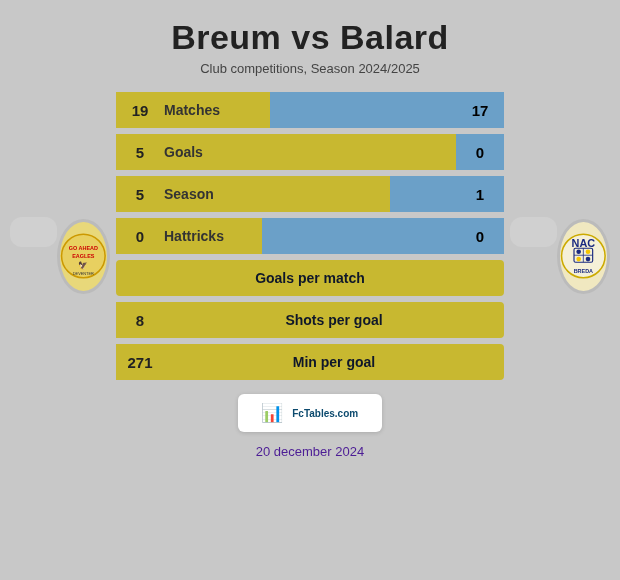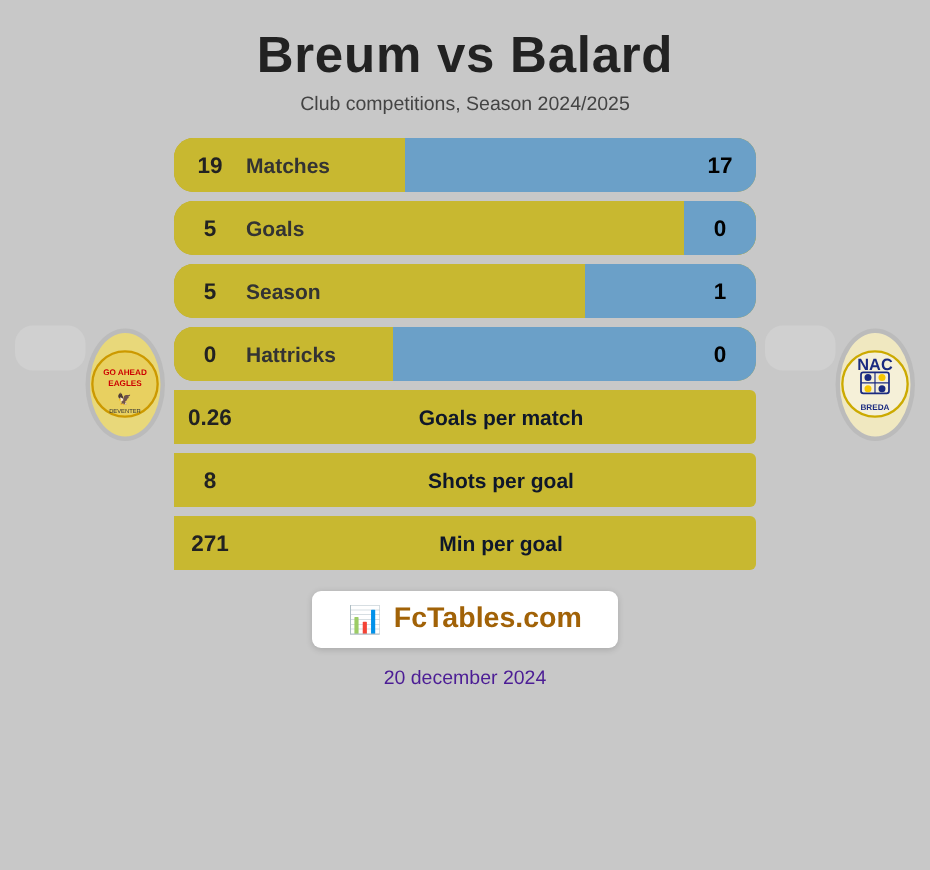--- a/index.html
+++ b/index.html
@@ -87,21 +87,21 @@
       display: flex;
       flex-direction: column;
       gap: 6px;
       padding: 0 6px;
     }
     .stat-row {
       display: flex;
       align-items: center;
       height: 36px;
       background: #b8a830;
-      border-radius: 13px;
+      border-radius: 0;
       position: relative;
       overflow: hidden;
     }
     .stat-left-val {
       background: #c8b830;
       color: #222;
       font-weight: bold;
       font-size: 15px;
       min-width: 48px;
       height: 100%;
@@ -184,23 +184,23 @@
       display: flex;
       align-items: center;
       gap: 8px;
       box-shadow: 0 1px 4px rgba(0,0,0,0.15);
     }
     .watermark-icon {
       font-size: 18px;
       color: #2266aa;
     }
     .watermark-text {
-      font-size: 19px;
-      font-weight: bold;
-      color: #a16207;
+      font-size: 10px;
+      font-weight: bold;
+      color: #0c4a6e;
     }
     .footer-date {
       margin-top: 12px;
       font-size: 13px;
       color: #4c1d95;
       text-align: center;
     }
 
     
     .eagle-svg, .nac-svg {
@@ -256,21 +256,20 @@
         <div class="stat-right-val">1</div>
       </div>
       <div class="stat-row">
         <div class="bar-fill-left" style="width: 50%;"></div>
         <div class="bar-fill-right" style="width: 50%;"></div>
         <div class="stat-left-val">0</div>
         <div class="stat-label">Hattricks</div>
         <div class="stat-right-val">0</div>
       </div>
       <div class="stat-row-single">
-        <div class="single-val">0.26</div>
         <div class="single-label">Goals per match</div>
       </div>
       <div class="stat-row-single">
         <div class="single-val">8</div>
         <div class="single-label">Shots per goal</div>
       </div>
       <div class="stat-row-single">
         <div class="single-val">271</div>
         <div class="single-label">Min per goal</div>
       </div>

